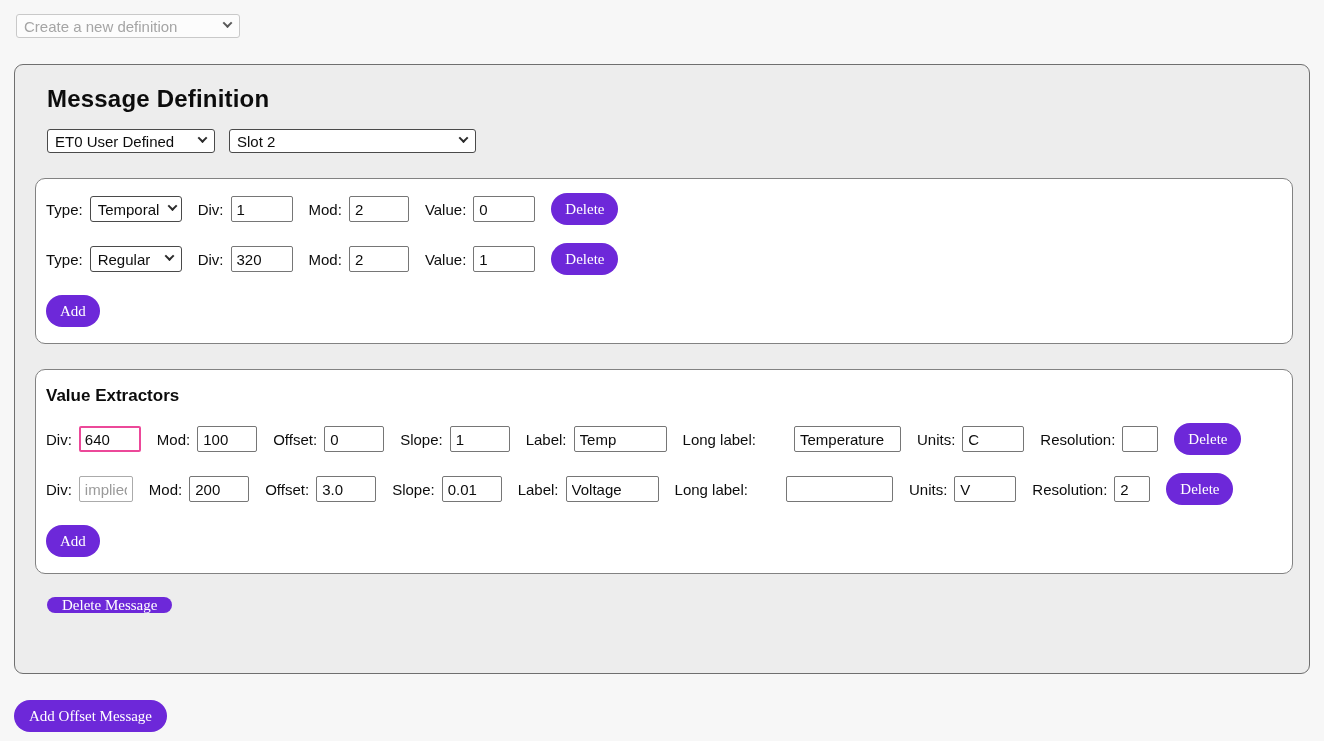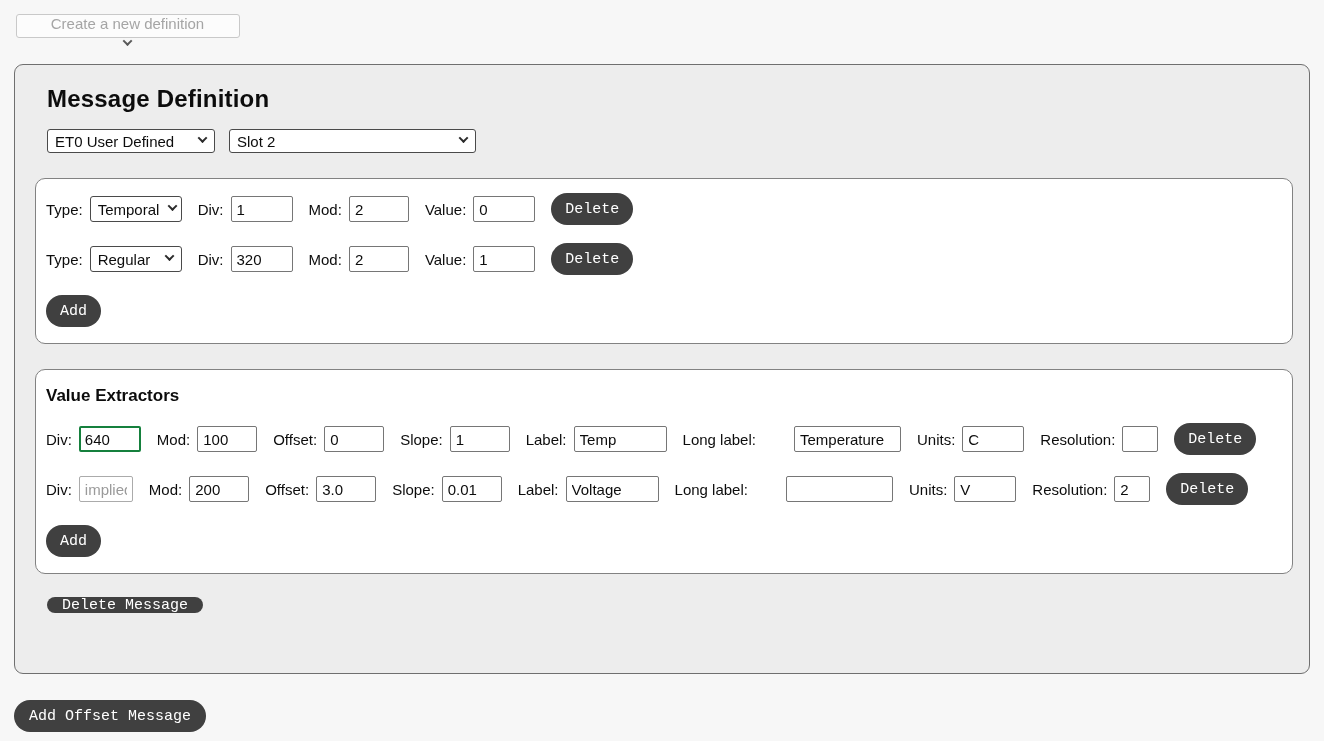--- a/index.html
+++ b/index.html
@@ -17,21 +17,21 @@
     display:inline-flex; align-items:center; justify-content:space-between;
     background:#fff; border:1px solid #4a4a4a; border-radius:3px;
     height:24px; padding:0 8px 0 7px; cursor:default;
     font-size:15px; color:#0c0c0c; gap:10px; flex:0 0 auto;
   }
   .chev {
     width:7px; height:7px; flex:0 0 auto;
     border-right:2px solid #2b2b2b; border-bottom:2px solid #2b2b2b;
     transform:rotate(45deg) translate(-1px,-1px); margin-top:-3px;
   }
-  .select.disabled { border-color:#c9c9c9; color:#a5a5a5; background:#fcfcfc;flex-direction:column; }
+  .select.disabled { border-color:#c9c9c9; color:#a5a5a5; background:#fcfcfc; }
   .select.disabled .chev { border-color:#5a5a5a; }
 
   
   .top-select { position:absolute; left:16px; top:14px; width:224px; }
 
   .outer-card {
     position:absolute; left:14px; top:64px; width:1296px; height:610px;
     background:#ededed; border:1px solid #6f6f6f; border-radius:9px;
     padding:16px 14px 20px 18px;
   }
@@ -50,35 +50,35 @@
   .section-title { font-size:17px; font-weight:bold; color:#0c0c0c; margin:2px 0 17px 0; }
 
   .frow { display:flex; gap:16px; margin-bottom:18px; }
   .fgroup { display:flex; align-items:center; gap:7px; flex:0 0 auto; }
   .flabel { color:#0c0c0c; white-space:nowrap; }
 
   input[type=text] {
     height:26px; border:1px solid #767676; background:#fff; border-radius:2px;
     padding:1px 5px; font-family:"Liberation Sans", sans-serif; font-size:15px; color:#0c0c0c;
   }
-  input.focused { border:2px solid #15803d; padding:1px 4px; }
+  input.focused { border:2px solid #ec4899; padding:1px 4px; }
   input.implied { border-color:#ababab; color:#9a9a9a; width:54px; }
   input.implied::placeholder { color:#9a9a9a; opacity:1; }
 
   .sel-type { width:92px; height:26px; }
 
   .w-div { width:62px; } .w-mod { width:60px; } .w-val { width:62px; }
   .w-off { width:60px; } .w-slope { width:60px; }
   .w-label { width:93px; } .w-long { width:107px;margin-left:31px; }
   .w-units { width:62px; } .w-res { width:36px; }
   .fw-div { width:62px; } .fw-mod { width:60px; }
 
   button {
-    background:#404040; color:#fff; border:none; border-radius:16px;
-    font-family:Liberation Mono, monospace; font-size:15px;
+    background:#6d28d9; color:#fff; border:none; border-radius:16px;
+    font-family:Liberation Serif, serif; font-size:15px;
     padding:0 14px; cursor:pointer;
   }
   .btn-delete { height:32px; }
   .btn-add { height:32px; margin-top:2px; }
   .btn-delete-message { height:16px; margin:23px 0 0 14px; padding:0 15px; }
   .btn-add-message { position:absolute; left:14px; top:700px; height:32px; padding:0 15px; }
 </style>
 </head>
 <body>
 

